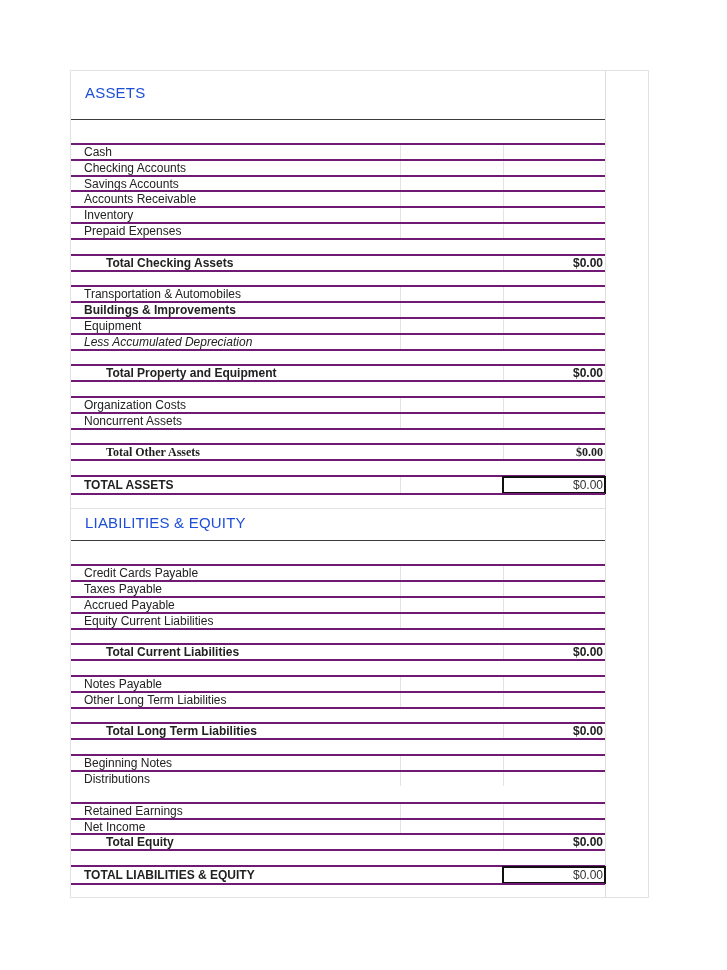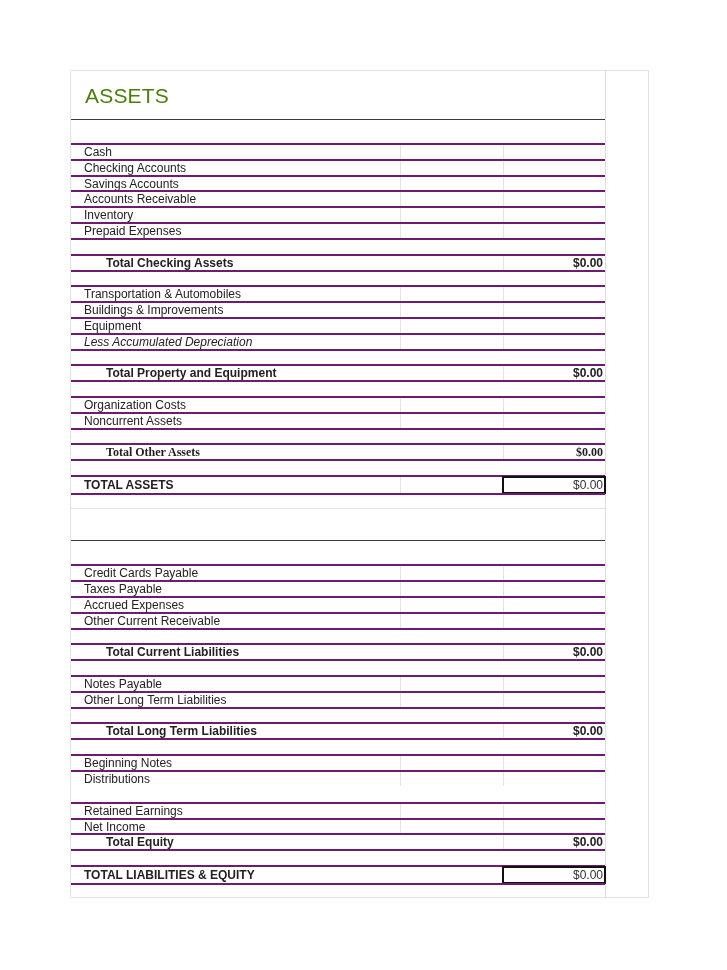--- a/index.html
+++ b/index.html
@@ -4,21 +4,21 @@
 <style>
   html, body { margin:0; padding:0; background:#ffffff; }
   body { width:727px; height:970px; position:relative; overflow:hidden;
          font-family:"Liberation Sans", sans-serif; color:#1a1a1a; }
   .sheet { position:absolute; left:70px; top:70px; width:579px; height:828px;
            border:1px solid #e2e2e2; box-sizing:border-box; }
   .sidepane-line { position:absolute; left:605px; top:70px; width:1px; height:828px; background:#dedede; }
   .row { position:absolute; left:71px; width:534px; box-sizing:border-box;
          border-top:2px solid #701a75; }
   .heading { position:absolute; left:71px; width:534px; box-sizing:border-box; }
-  .heading .title { position:absolute; left:14px; font-size:21px; color:#4d7c0f; letter-spacing:0.2px; }
+  .heading .title { position:absolute; left:14px; font-size:15px; color:#1d4ed8; letter-spacing:0.2px; }
   .heading .rule { position:absolute; left:0; right:0; bottom:0; height:1px; background:#3a3a3a; }
   .label { position:absolute; left:13px; top:0; font-size:12px; line-height:15px; color:#222; white-space:nowrap; }
   .c1 { position:absolute; left:329px; top:0; width:103px; height:100%; border-left:1px solid #e3e3e3; box-sizing:border-box; }
   .c2 { position:absolute; left:432px; top:0; width:102px; height:100%; border-left:1px solid #e3e3e3; box-sizing:border-box; }
   .item-row .c2 { border-left:1px solid #e3e3e3; }
   .subtotal .label { left:35px; font-weight:bold; }
   .subtotal .amount { position:absolute; right:2px; top:0; font-size:12px; line-height:15px; font-weight:bold; color:#222; }
   .grand .label { font-weight:bold; }
   .grand .box { position:absolute; left:431px; top:-1px; width:104px; height:18px; border:2px solid #111; box-sizing:border-box; }
   .grand .box .amount { position:absolute; right:1px; top:0; font-size:12px; line-height:15px; color:#333; }
@@ -72,21 +72,21 @@
       <span class="amount">$0.00</span>
     </div>
 </div>
 <div class="row" style="top:270px;height:15px;"></div>
 
 <div class="row item-row" style="top:285px;height:16px;">
   <span class="label">Transportation &amp; Automobiles</span>
   <div class="c1"></div>
     <div class="c2"></div>
 </div>
-<div class="row item-row" style="top:301px;height:16px;">
+<div class="row item-row" style="top:301px;height:16px;font-weight:bold;">
   <span class="label">Buildings &amp; Improvements</span>
   <div class="c1"></div>
     <div class="c2" style="border-top:1px solid #fff;"></div>
 </div>
 <div class="row item-row" style="top:317px;height:16px;">
   <span class="label">Equipment</span>
   <div class="c1"></div>
     <div class="c2" style="border-top:1px solid #fff;"></div>
 </div>
 <div class="row item-row" style="top:333px;height:16px;font-style:italic;">
@@ -125,41 +125,42 @@
 <div class="row grand" style="top:475px;height:18px;">
   <span class="label" style="top:1px;">TOTAL ASSETS</span>
   <div class="c1"></div>
   <div class="box">
       <span class="amount">$0.00</span>
     </div>
 </div>
 <div class="row" style="top:493px;height:15px;"></div>
 
 <div class="heading" style="top:508px;height:33px;border-top:1px solid #e3e3e3;">
+  <span class="title" style="top:5px;">LIABILITIES &amp; EQUITY</span>
   <div class="rule"></div>
 </div>
 <div class="row" style="top:541px;height:23px;border-top:none;"></div>
 
 <div class="row item-row" style="top:564px;height:16px;">
   <span class="label">Credit Cards Payable</span>
   <div class="c1"></div>
     <div class="c2"></div>
 </div>
 <div class="row item-row" style="top:580px;height:16px;">
   <span class="label">Taxes Payable</span>
   <div class="c1"></div>
     <div class="c2" style="border-top:1px solid #fff;"></div>
 </div>
 <div class="row item-row" style="top:596px;height:16px;">
-  <span class="label">Accrued Expenses</span>
+  <span class="label">Accrued Payable</span>
   <div class="c1"></div>
     <div class="c2" style="border-top:1px solid #fff;"></div>
 </div>
 <div class="row item-row" style="top:612px;height:16px;">
-  <span class="label">Other Current Receivable</span>
+  <span class="label">Equity Current Liabilities</span>
   <div class="c1"></div>
     <div class="c2" style="border-top:1px solid #fff;"></div>
 </div>
 <div class="row" style="top:628px;height:15px;"></div>
 <div class="row subtotal" style="top:643px;height:16px;">
   <span class="label">Total Current Liabilities</span>
   <div class="c2">
       <span class="amount">$0.00</span>
     </div>
 </div>

